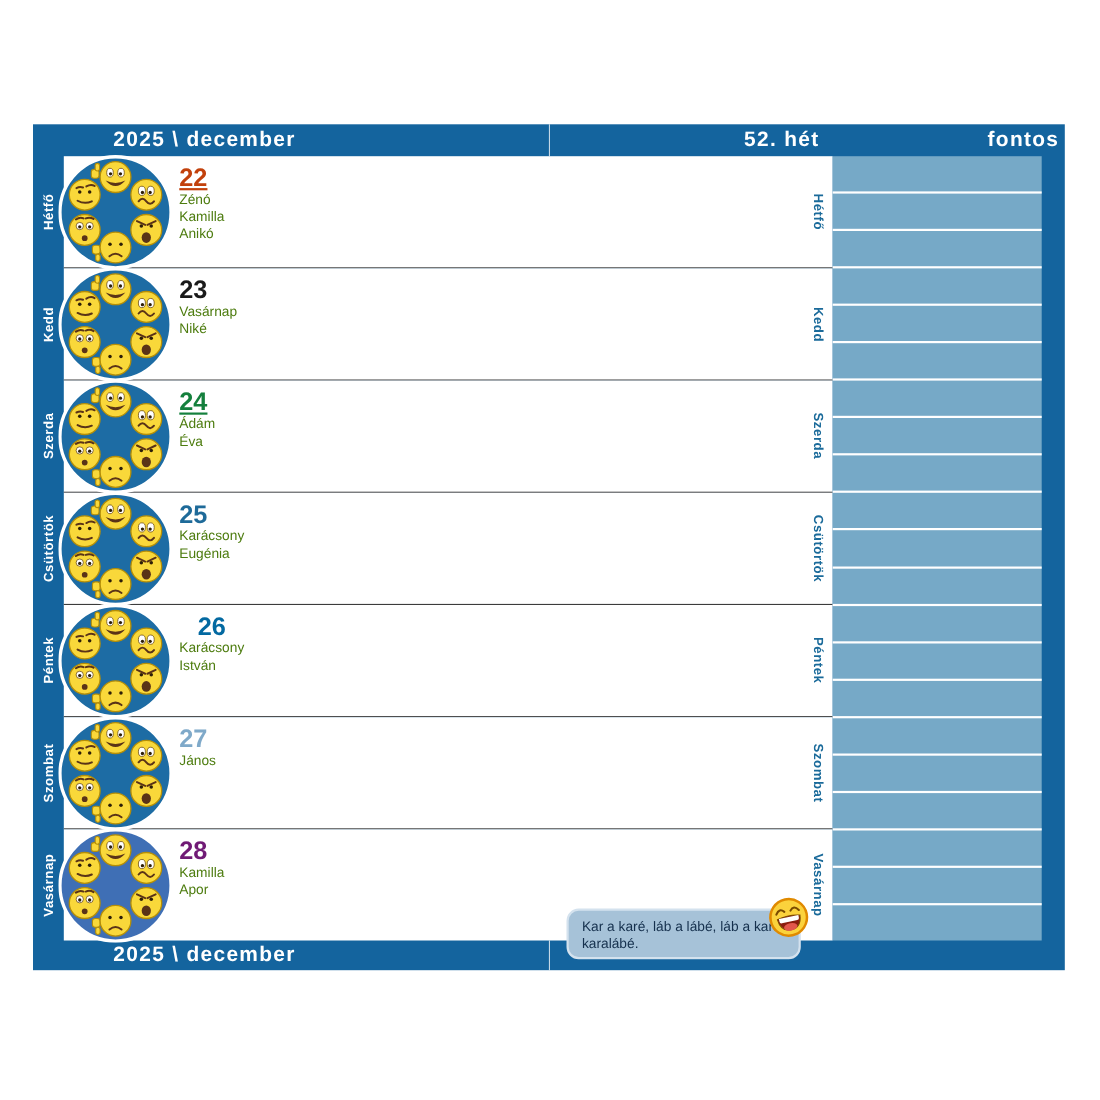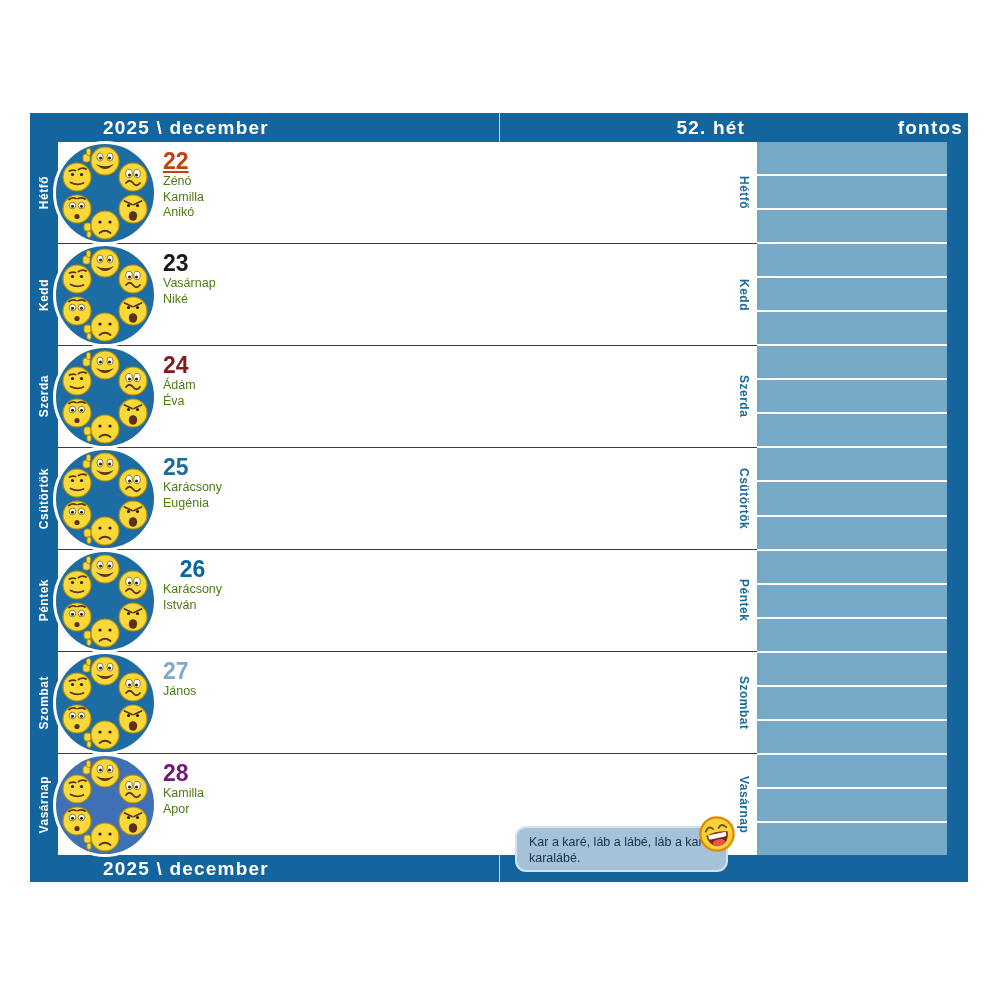--- a/index.html
+++ b/index.html
@@ -283,21 +283,21 @@
         <ellipse class="mouth-f" cx="80" cy="75" rx="4.2" ry="4.8"></ellipse>
       </g>
       <g>
         <circle class="face" cx="52" cy="84" r="14"></circle>
         <circle class="pup" cx="47" cy="81" r="1.6"></circle>
                 <circle class="pup" cx="57" cy="81" r="1.6"></circle>
         <path class="mouth-s" d="M46.5,92 Q52,87.5 57.5,92"></path>
       </g>
     </svg>
     <div class="day-text">
-      <div class="day-number" style="color: #7f1d1d;">24</div>
+      <div class="day-number" style="color: #15803d; text-decoration: underline;">24</div>
       <div class="name-days">
                 <div class="name-line">Ádám</div>
                 <div class="name-line">Éva</div>
               </div>
     </div>
     <div class="side-label-wrap right-wrap">
       <span class="right-label">Szerda</span>
     </div>
   </div>
           <div class="day-row">

